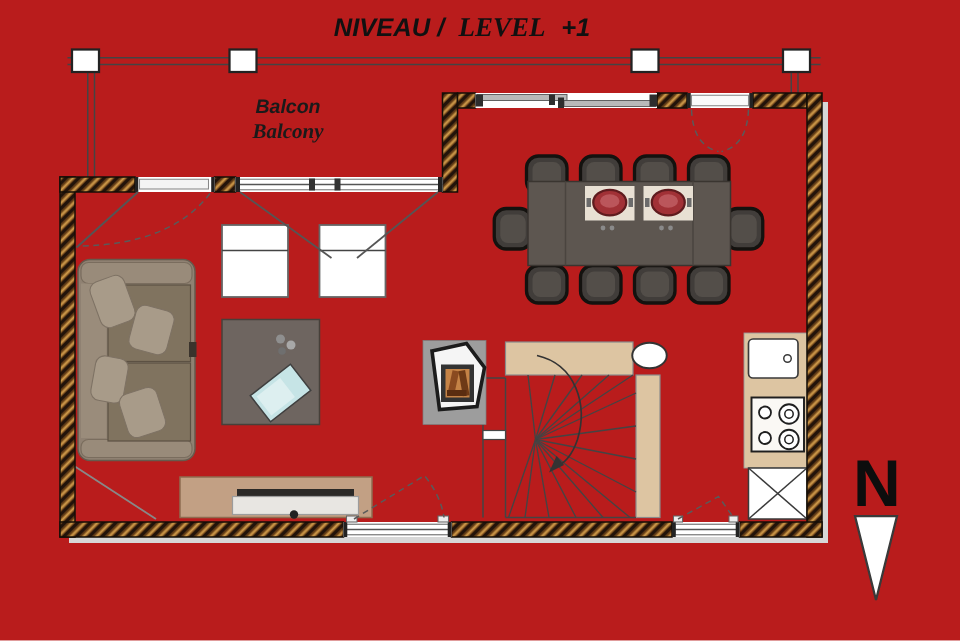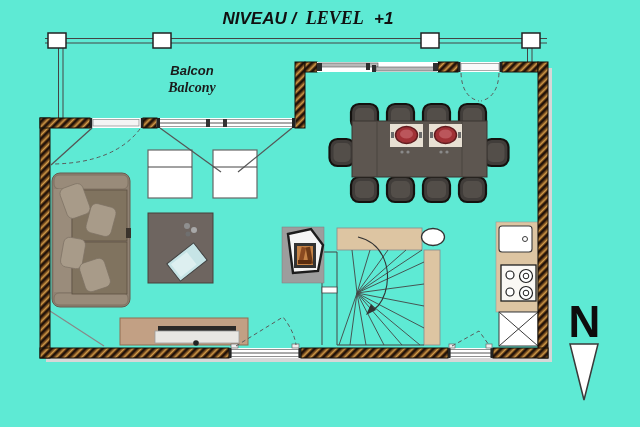--- a/index.html
+++ b/index.html
@@ -1,16 +1,16 @@
 <!DOCTYPE html>
 <html><head>
 <meta charset="utf-8">
 <style>
   html,body{margin:0;padding:0;background:#ffffff;}
-  .stage{position:relative;width:640px;height:427px;background:#5eead4;overflow:hidden;
+  .stage{position:relative;width:640px;height:427px;background:#b91c1c;overflow:hidden;
          font-family:"Liberation Sans",sans-serif;}
   .stage svg{position:absolute;left:0;top:0;}
   .t-title-sans{font-family:"Liberation Sans",sans-serif;font-weight:bold;font-style:italic;font-size:17px;fill:#111;}
   .t-title-serif{font-family:"Liberation Serif",serif;font-weight:bold;font-style:italic;font-size:18px;fill:#111;}
   .t-balcon{font-family:"Liberation Sans",sans-serif;font-weight:bold;font-style:italic;font-size:13px;fill:#1a1a1a;}
   .t-balcony{font-family:"Liberation Serif",serif;font-weight:bold;font-style:italic;font-size:14px;fill:#1a1a1a;}
   .t-north{font-family:"Liberation Sans",sans-serif;font-weight:bold;font-size:44px;fill:#0d0d0d;letter-spacing:-1px;}
   .wall{fill:url(#hatch);stroke:#140e06;stroke-width:1;}
   .thin{stroke:#444;stroke-width:1;fill:none;}
   .dash{stroke:#5a5a5a;stroke-width:1;fill:none;stroke-dasharray:4 3;}

